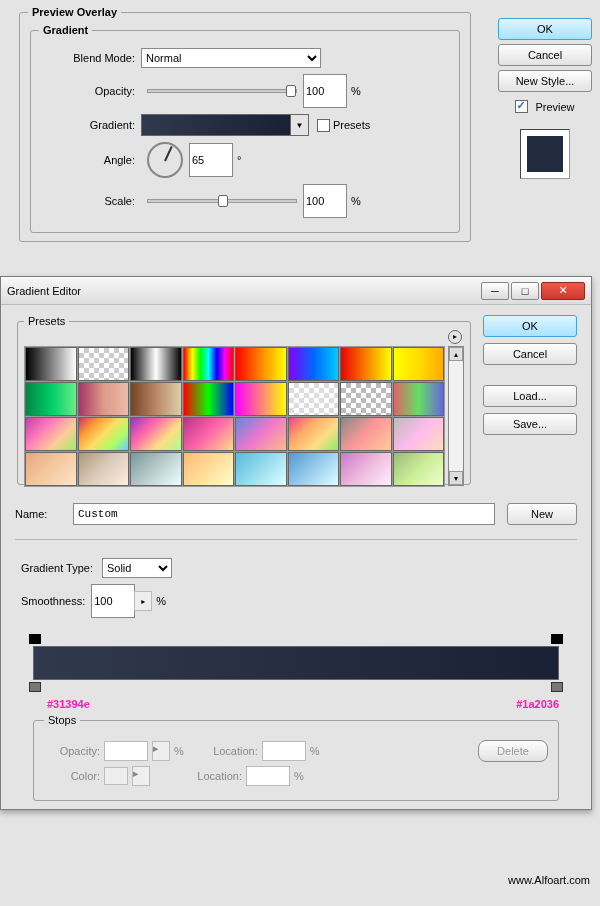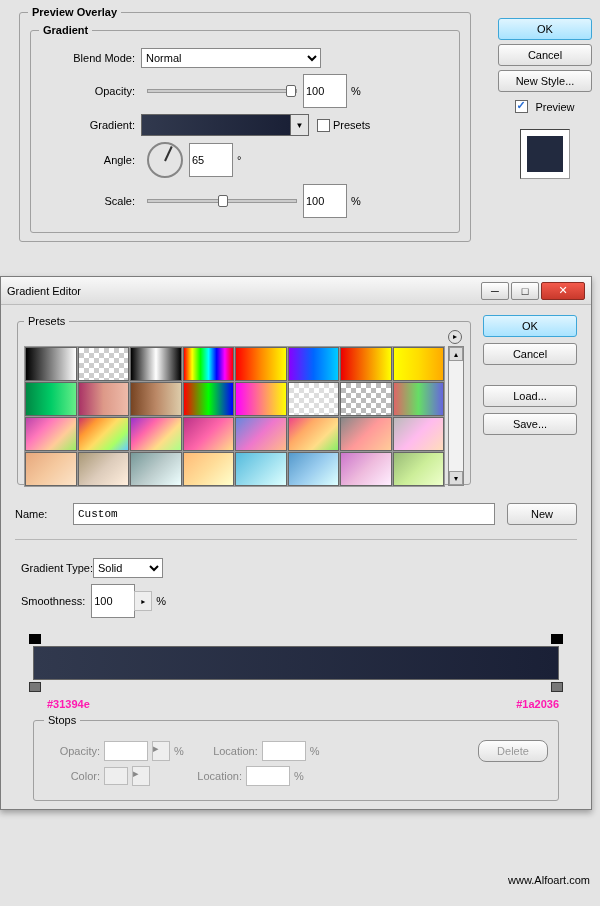--- a/index.html
+++ b/index.html
@@ -201,21 +201,21 @@
     </div>
 
     <div class="row" style="margin-top:18px">
       <span style="width:58px">Name:</span>
       <input class="txt" style="flex: 1 1 0%; margin-right: 12px; font-family: Liberation Mono, monospace;" value="Custom">
       <button class="btn" style="width:70px">New</button>
     </div>
 
     <div style="border-top:1px solid #b7b7b7;margin:14px 0 0;padding:12px 6px 0">
       <div class="row">
-        <span style="margin-right:0">Gradient Type:</span>
+        <span style="margin-right:9px">Gradient Type:</span>
         <select class="sel" style="width:70px">
           <option>Solid</option>
         </select>
       </div>
       <div class="row">
         <span style="margin-right:6px">Smoothness:</span>
         <input class="num" value="100" style="">
         <div class="sqbtn" style="font-size:8px;display:flex;align-items:center;justify-content:center;margin-left:-1px">▸</div>
         <span class="unit">%</span>
       </div>

